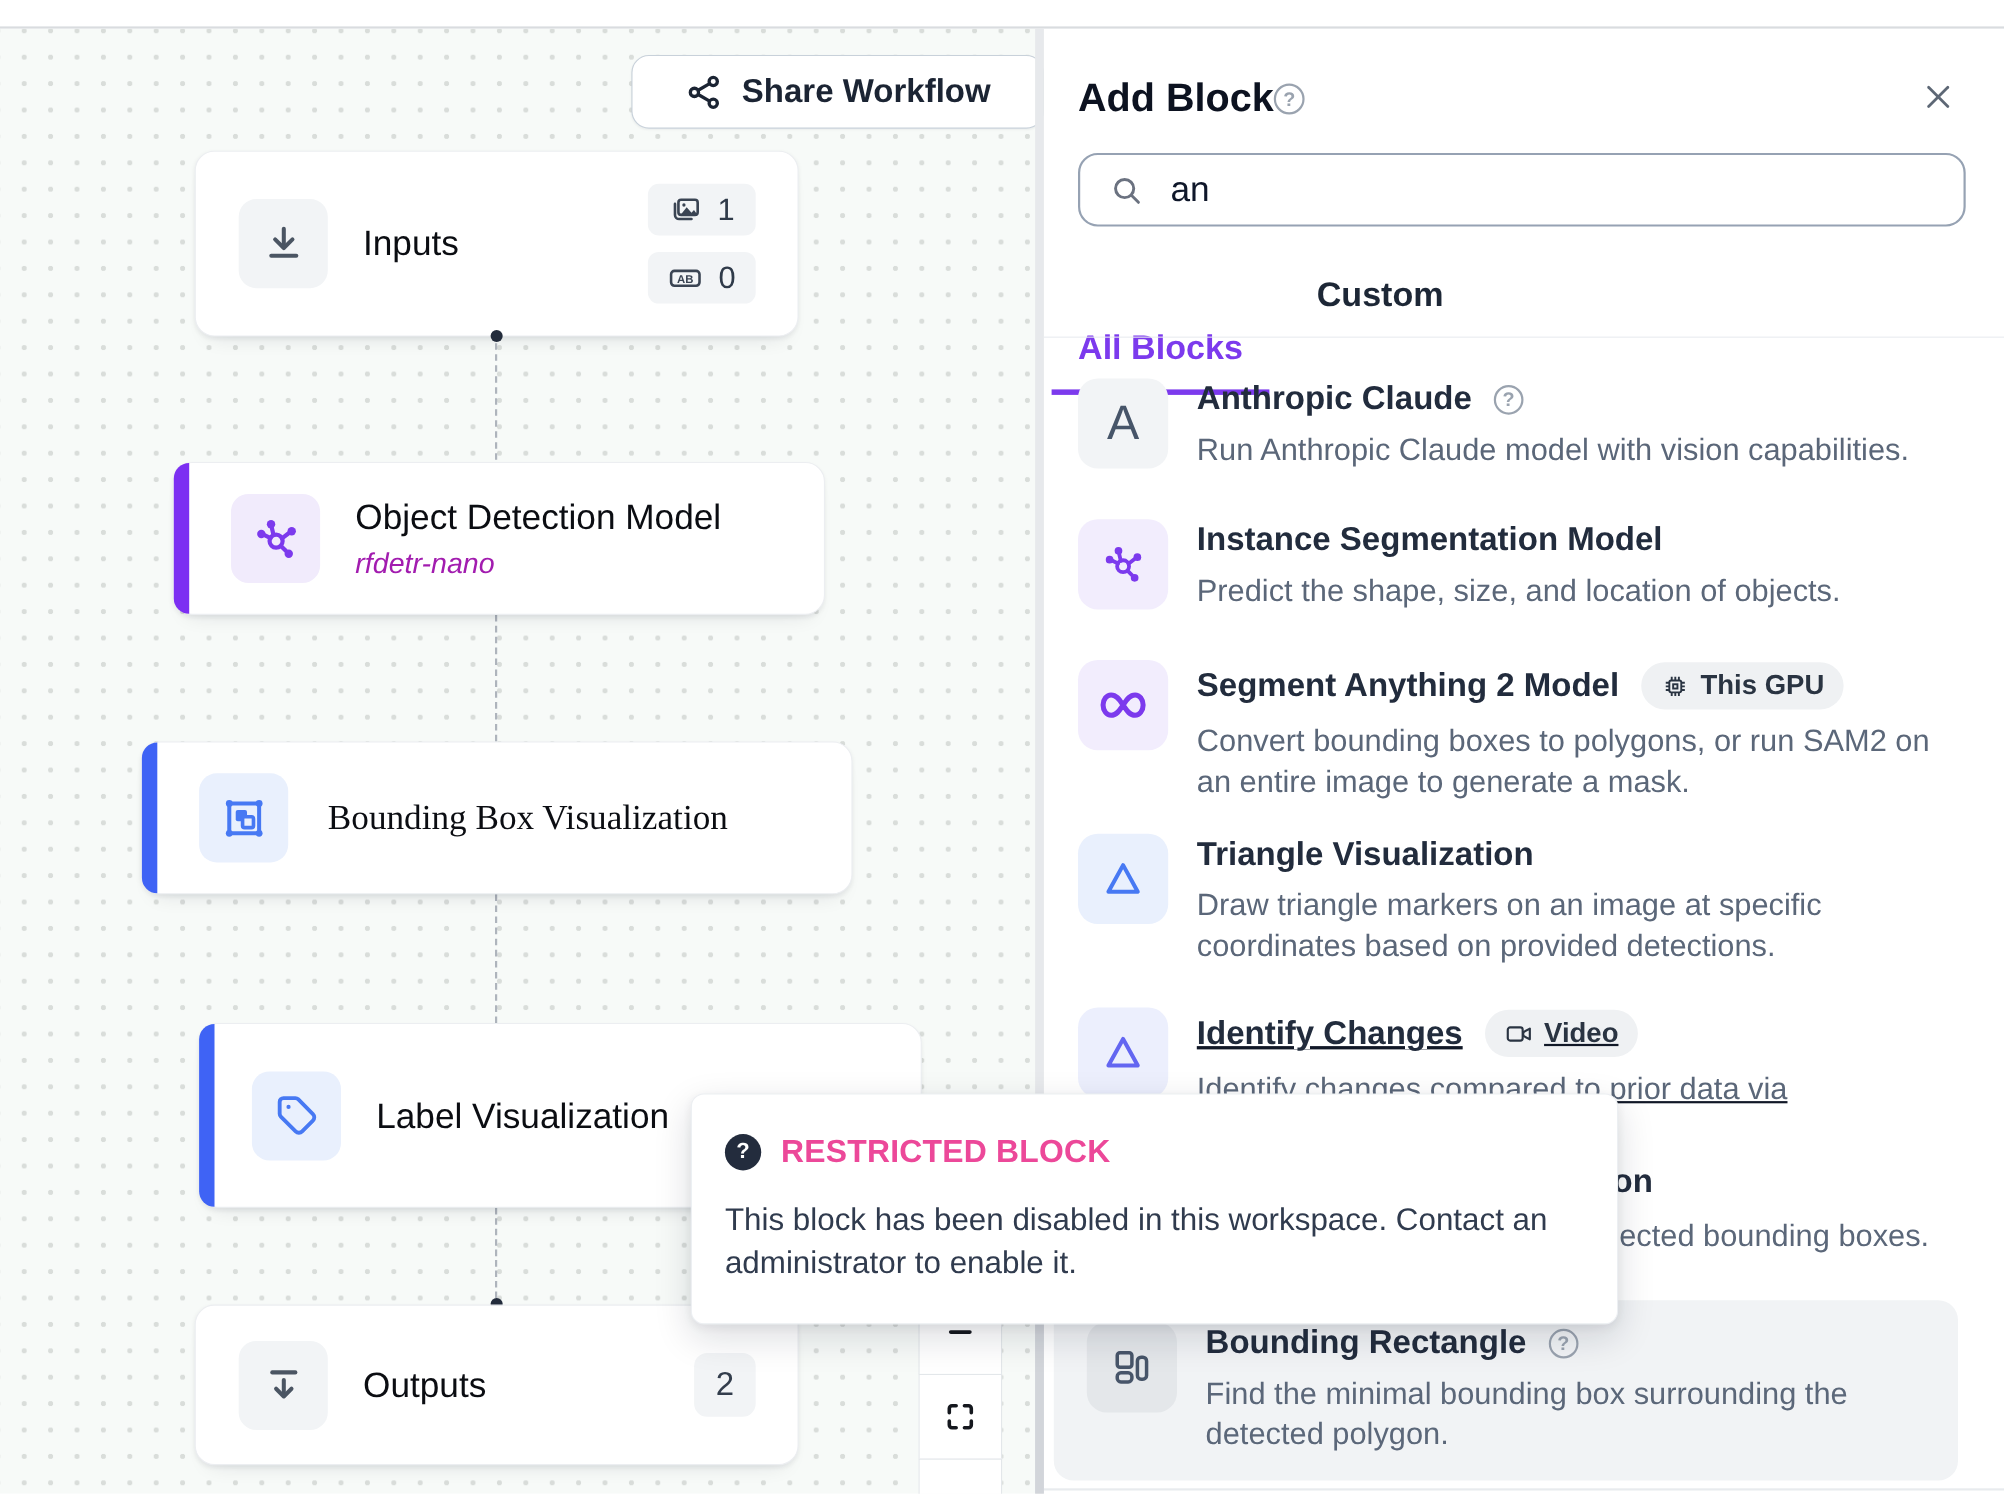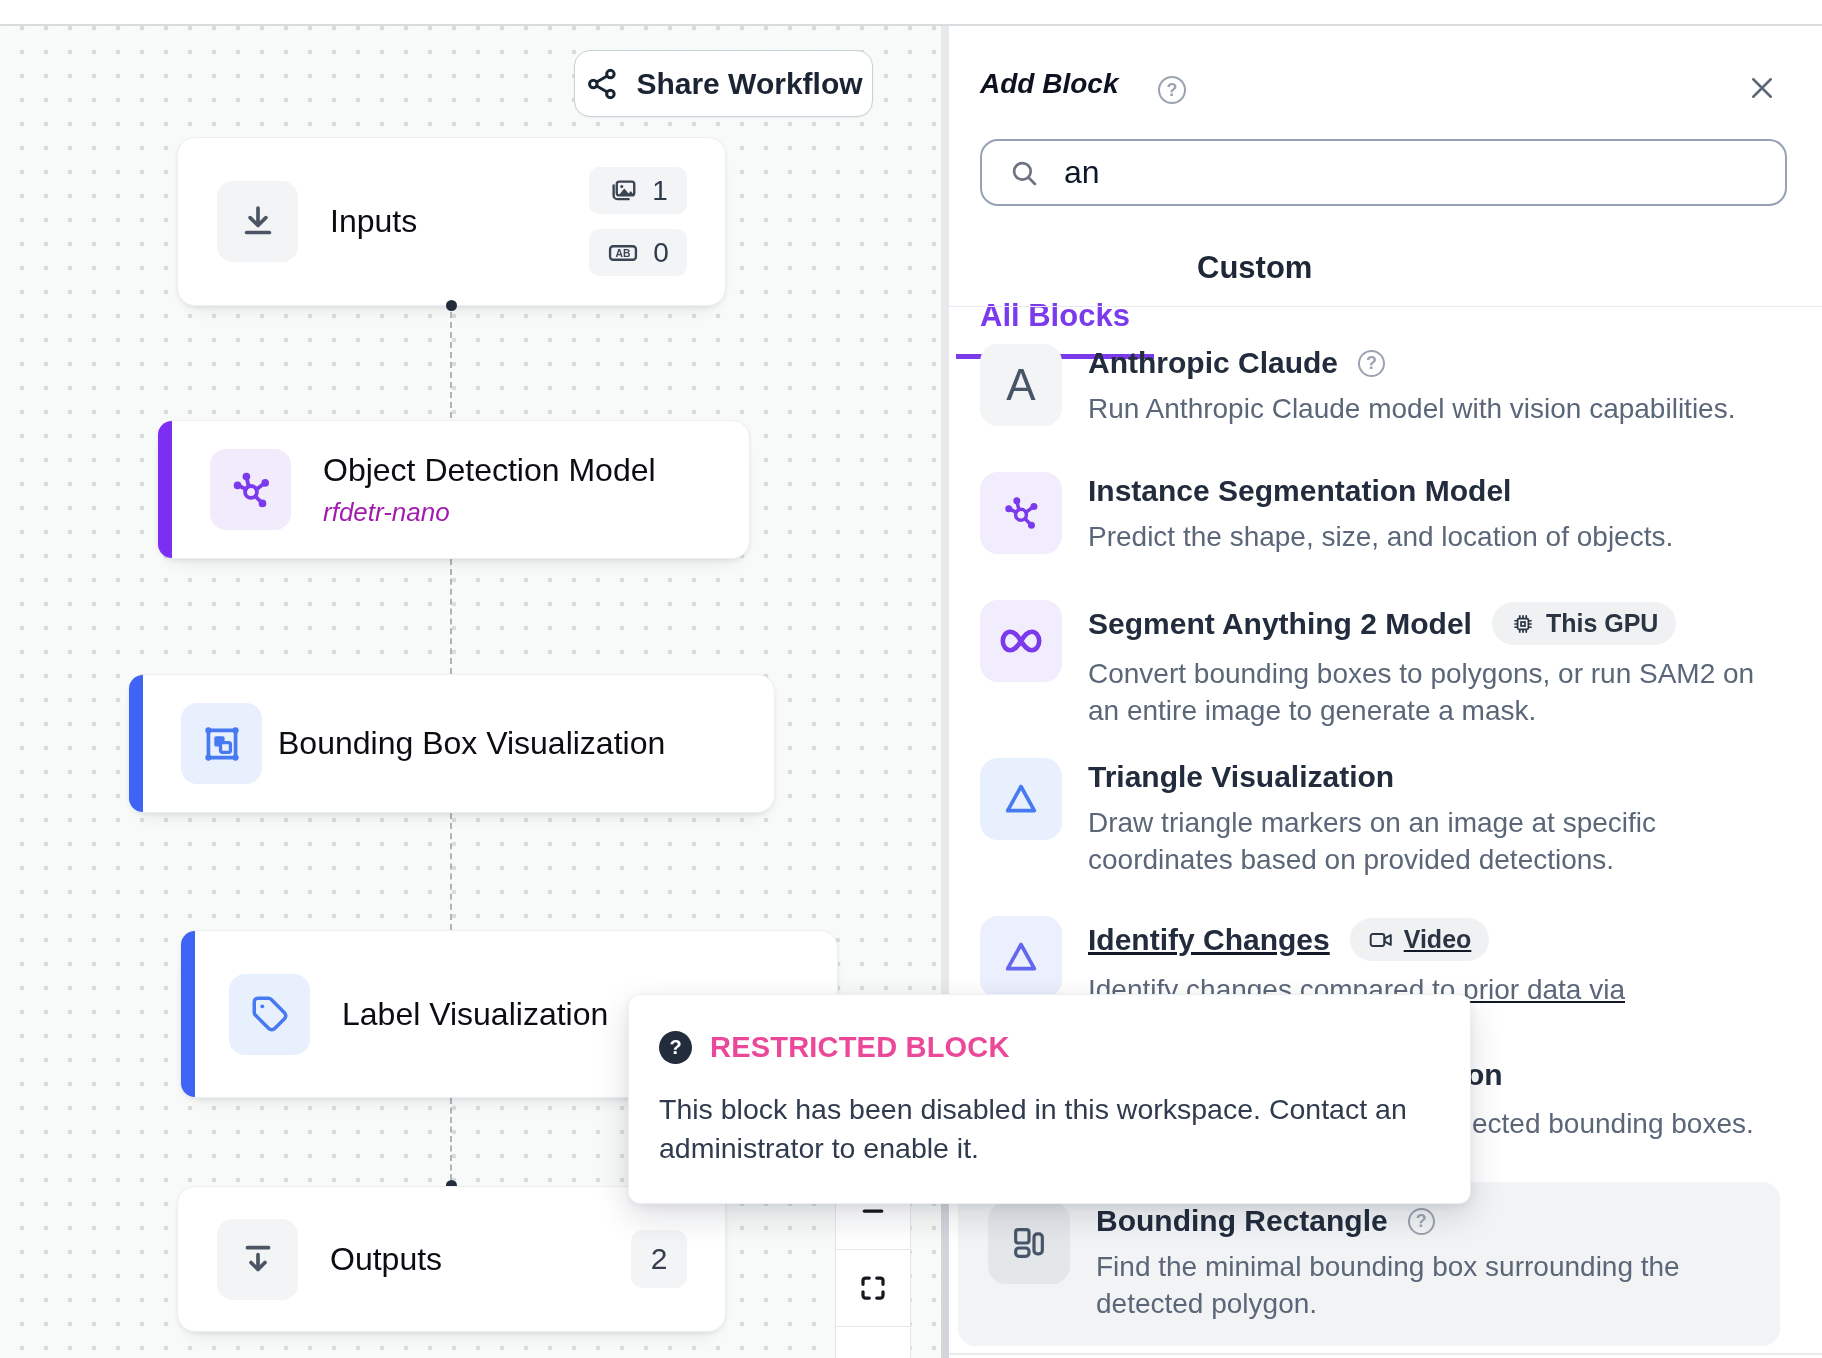--- a/index.html
+++ b/index.html
@@ -13,21 +13,21 @@
   
   .canvas { left:0; top:26px; width:941px; height:1332px;
     background-color:#f7faf8;
     background-image:radial-gradient(circle, #d9ddda 2.2px, transparent 2.6px);
     background-size:24px 24px; background-position:10px 14px; overflow:hidden; }
 
   .scroll-strip { left:941px; top:26px; width:8px; height:1332px; background:#e7e9ec; z-index:6; }
   .scroll-thumb { left:941px; top:1150px; width:8px; height:208px; background:#d2d5da; z-index:7; }
 
   
-  .share-btn { left:574px; top:50px; width:299px; height:67px; background:#fff; border:1.5px solid #c8d1da;
+  .share-btn { left:574px; top:50px; width:375px; height:67px; background:#fff; border:1.5px solid #c8d1da;
     border-radius:16px; display:flex; align-items:center; justify-content:center; gap:16px; cursor:pointer;
     font-size:30px; font-weight:600; color:#1b2433; box-shadow:0 1px 2px rgba(16,24,40,.05); }
 
   
   .node { position:absolute; background:#fff; border:1px solid #eceef1; border-radius:18px;
     box-shadow:0 2px 4px rgba(16,24,40,.06), 0 12px 20px -14px rgba(16,24,40,.14);
     display:flex; align-items:center; }
   .node .bar { position:absolute; left:0; top:0; bottom:0; width:14px; border-radius:18px 0 0 18px; }
   .bar-purple { background:#7c2ff2; }
   .bar-blue { background:#3f63f5; }
@@ -47,21 +47,21 @@
   .conn-dot { position:absolute; width:11px; height:11px; border-radius:50%; background:#232c3c; }
 
   
   .cv-toolbar { left:835px; top:1172px; width:76px; height:186px; z-index:4; }
   .cv-btn { width:76px; height:78px; background:#fff; border:1px solid #e3e7ea; display:flex; align-items:center;
     justify-content:center; color:#15181e; cursor:pointer; margin-top:-1px; }
   .cv-btn:first-child { border-radius:10px 10px 0 0; margin-top:0; }
 
   
   .panel { left:949px; top:0; width:873px; height:1358px; background:#fff; }
-  .panel-title { left:980px; top:68px; font-size:28px; font-weight:700; color:#0c1220;font-style:italic; }
+  .panel-title { left:980px; top:68px; font-size:36px; font-weight:700; color:#0c1220; }
   .help-circ { display:inline-flex; width:28px; height:28px; border:2px solid #9aa3af; border-radius:50%;
     color:#9aa3af; font-size:18px; font-weight:700; align-items:center; justify-content:center; }
   .title-help { left:1158px; top:76px; }
   .close-x { left:1744px; top:70px; width:36px; height:36px; color:#5d6775; display:flex; align-items:center;
     justify-content:center; cursor:pointer; }
 
   .search-box { left:980px; top:139px; width:807px; height:67px; border:2px solid #96a2b3; border-radius:18px;
     background:#fff; display:flex; align-items:center; gap:24px; padding:0 26px; }
   .search-box input { border:none; outline:none; font-size:32px; color:#0f172a; width:600px;
     font-family:"Liberation Sans", sans-serif; background:transparent; }
@@ -191,21 +191,21 @@
     <svg width="44" height="44" viewBox="0 0 24 24" fill="none" stroke="currentColor" stroke-width="2">
       <rect x="4.6" y="4.6" width="14.8" height="14.8" rx="1"></rect>
       <circle cx="4.6" cy="4.6" r="1.7" fill="currentColor" stroke="none"></circle>
       <circle cx="19.4" cy="4.6" r="1.7" fill="currentColor" stroke="none"></circle>
       <circle cx="4.6" cy="19.4" r="1.7" fill="currentColor" stroke="none"></circle>
       <circle cx="19.4" cy="19.4" r="1.7" fill="currentColor" stroke="none"></circle>
       <rect x="7.8" y="7.8" width="5.6" height="5.6" rx="1" fill="currentColor" stroke="none"></rect>
       <rect x="11.2" y="11.2" width="5.4" height="5.4" rx="1" fill="#e9f0fd" stroke="currentColor" stroke-width="1.8"></rect>
     </svg>
   </div>
-  <div class="node-title" style="margin-left:16px;">Bounding Box Visualization</div>
+  <div class="node-title" style="margin-left:36px;font-family:Liberation Serif, serif;">Bounding Box Visualization</div>
 </div>
 
 <div class="node" style="left:180px; top:930px; width:658px; height:168px; padding-left:48px;">
   <div class="bar bar-blue"></div>
   <div class="tile tile-blue" style="width:81px;height:81px;">
     <svg width="42" height="42" viewBox="0 0 24 24" fill="none" stroke="currentColor" stroke-width="2" stroke-linejoin="round">
       <path d="M12.59 3.59A2 2 0 0 0 11.17 3H5a2 2 0 0 0-2 2v6.17a2 2 0 0 0 .59 1.42l7.7 7.7a2.4 2.4 0 0 0 3.4 0l5.58-5.58a2.4 2.4 0 0 0 0-3.4z"></path>
       <circle cx="7.6" cy="7.6" r="1.1" fill="currentColor" stroke="none"></circle>
     </svg>
   </div>

